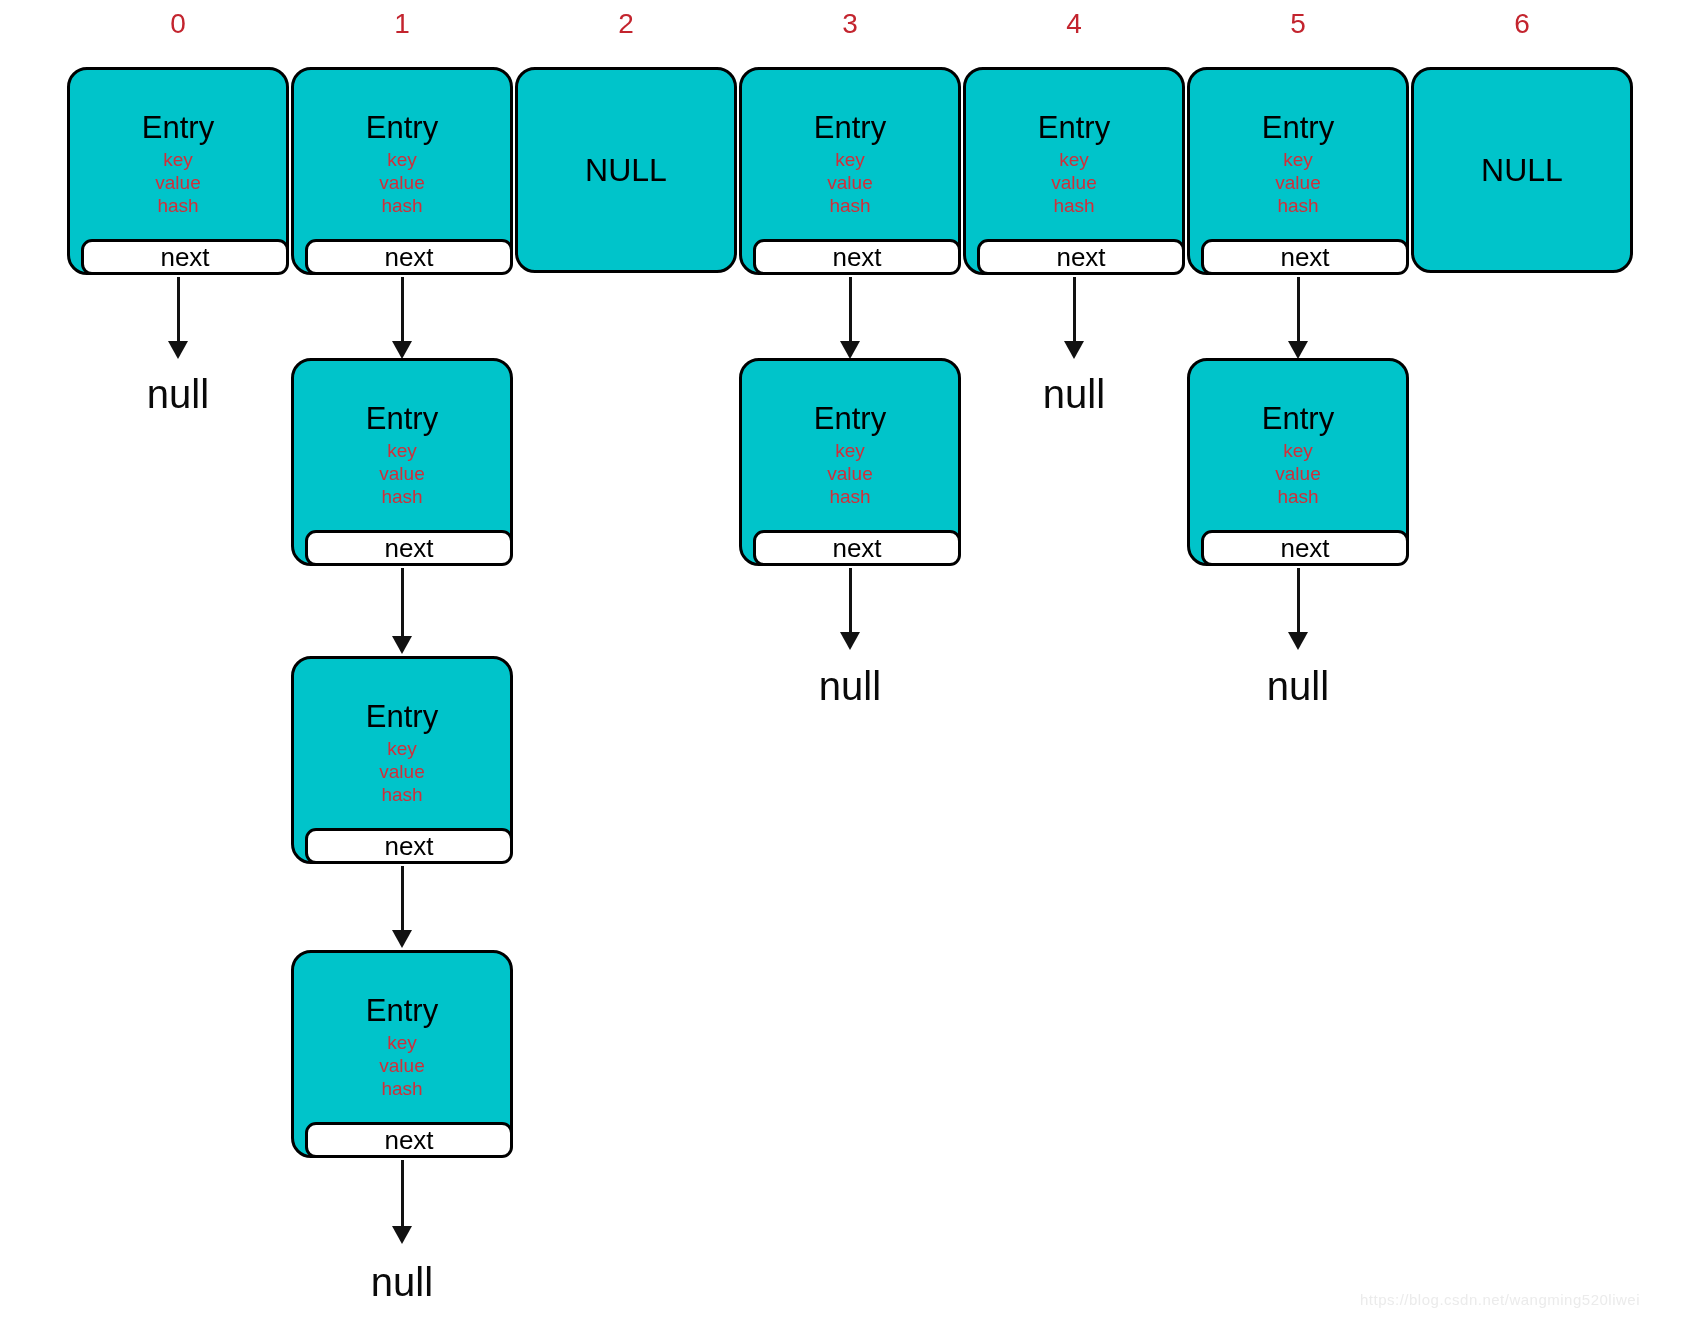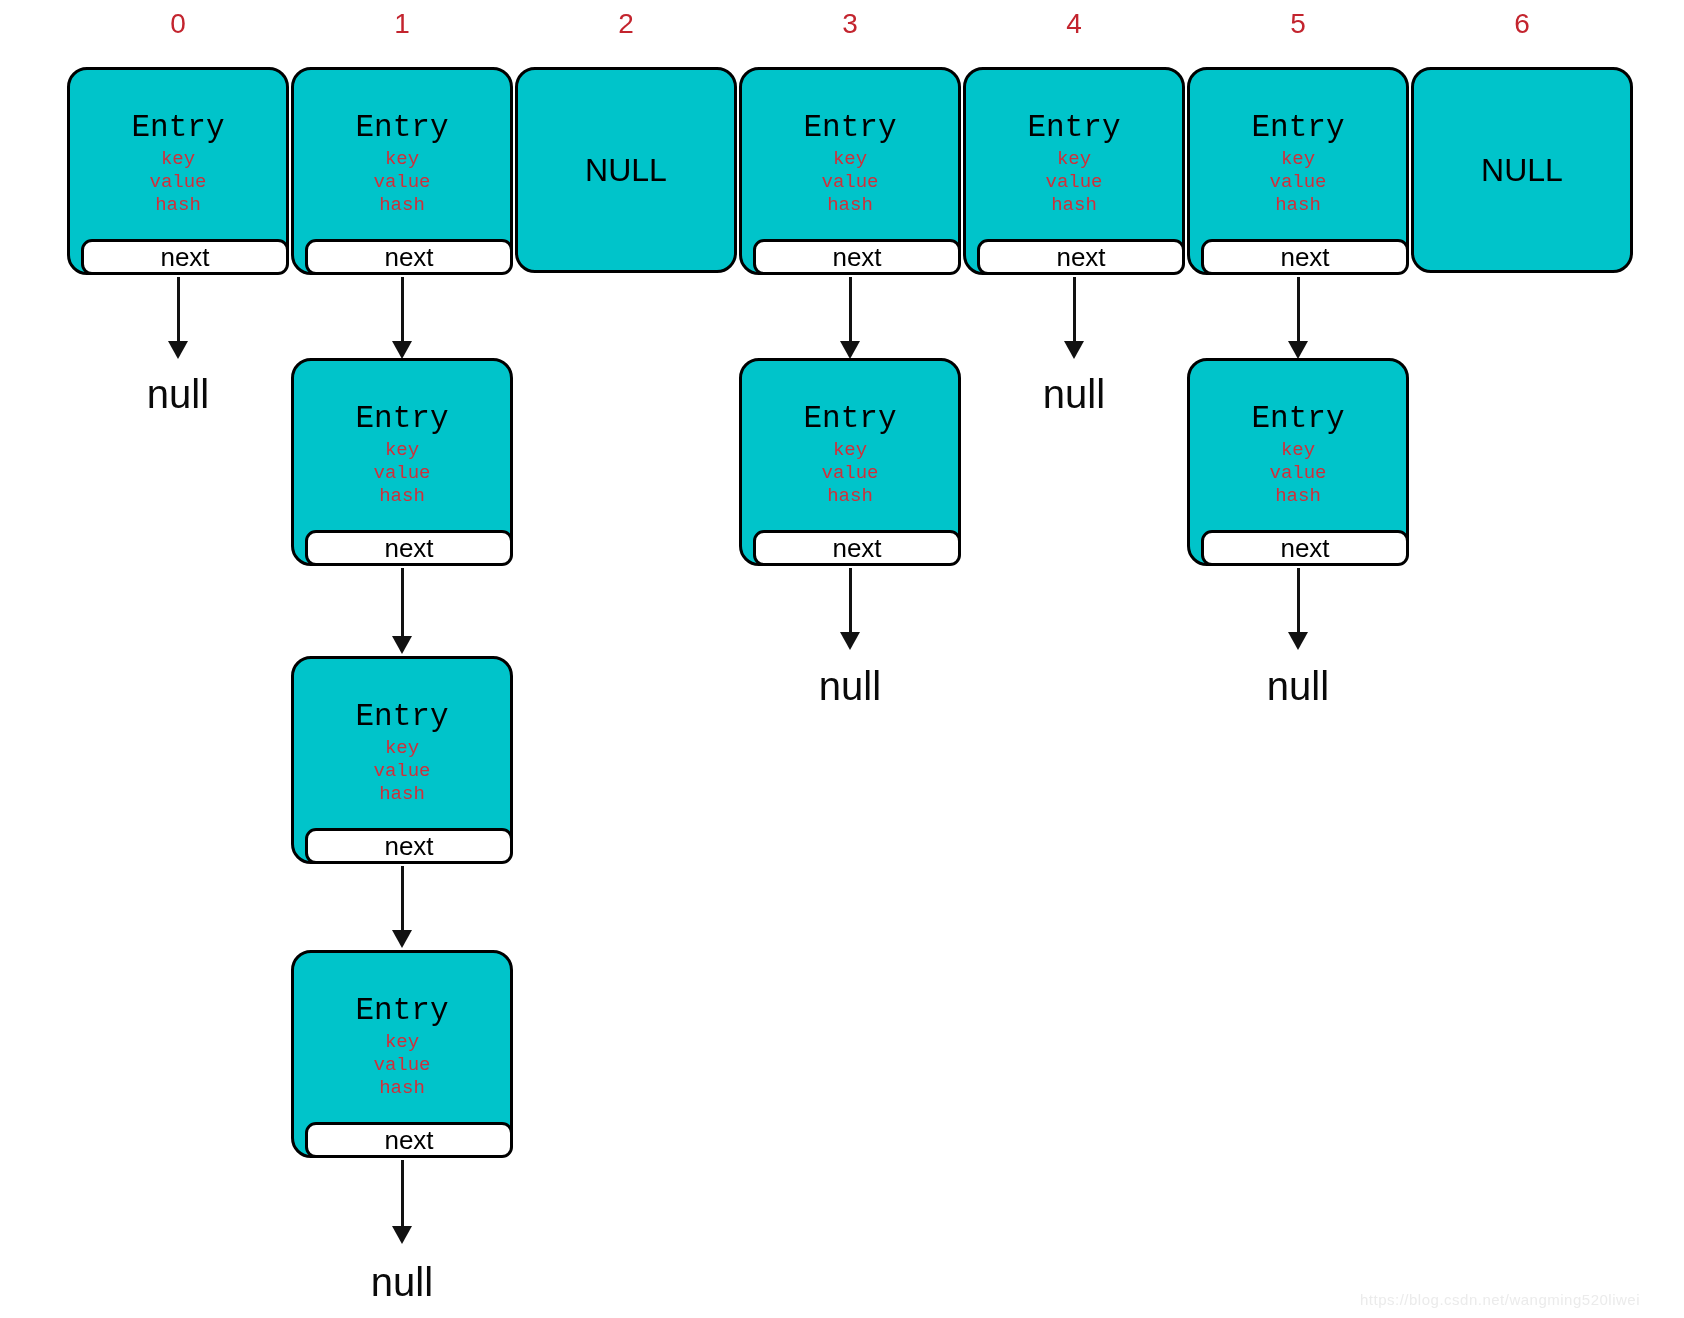--- a/index.html
+++ b/index.html
@@ -28,21 +28,20 @@
     width: 222px;
     height: 208px;
   }
   .node-body {
     position: absolute;
     left: 0; top: 0; right: 0; bottom: 0;
     background: #00c4ca;
     border: 3px solid #000000;
     border-radius: 20px;
     box-sizing: border-box;
-    font-family: Liberation Mono, monospace;
   }
   .node-title {
     position: relative;
     margin-top: 40px;
     text-align: center;
     font-size: 31px;
     line-height: 36px;
     color: #000000;
   }
   .node-fields {

